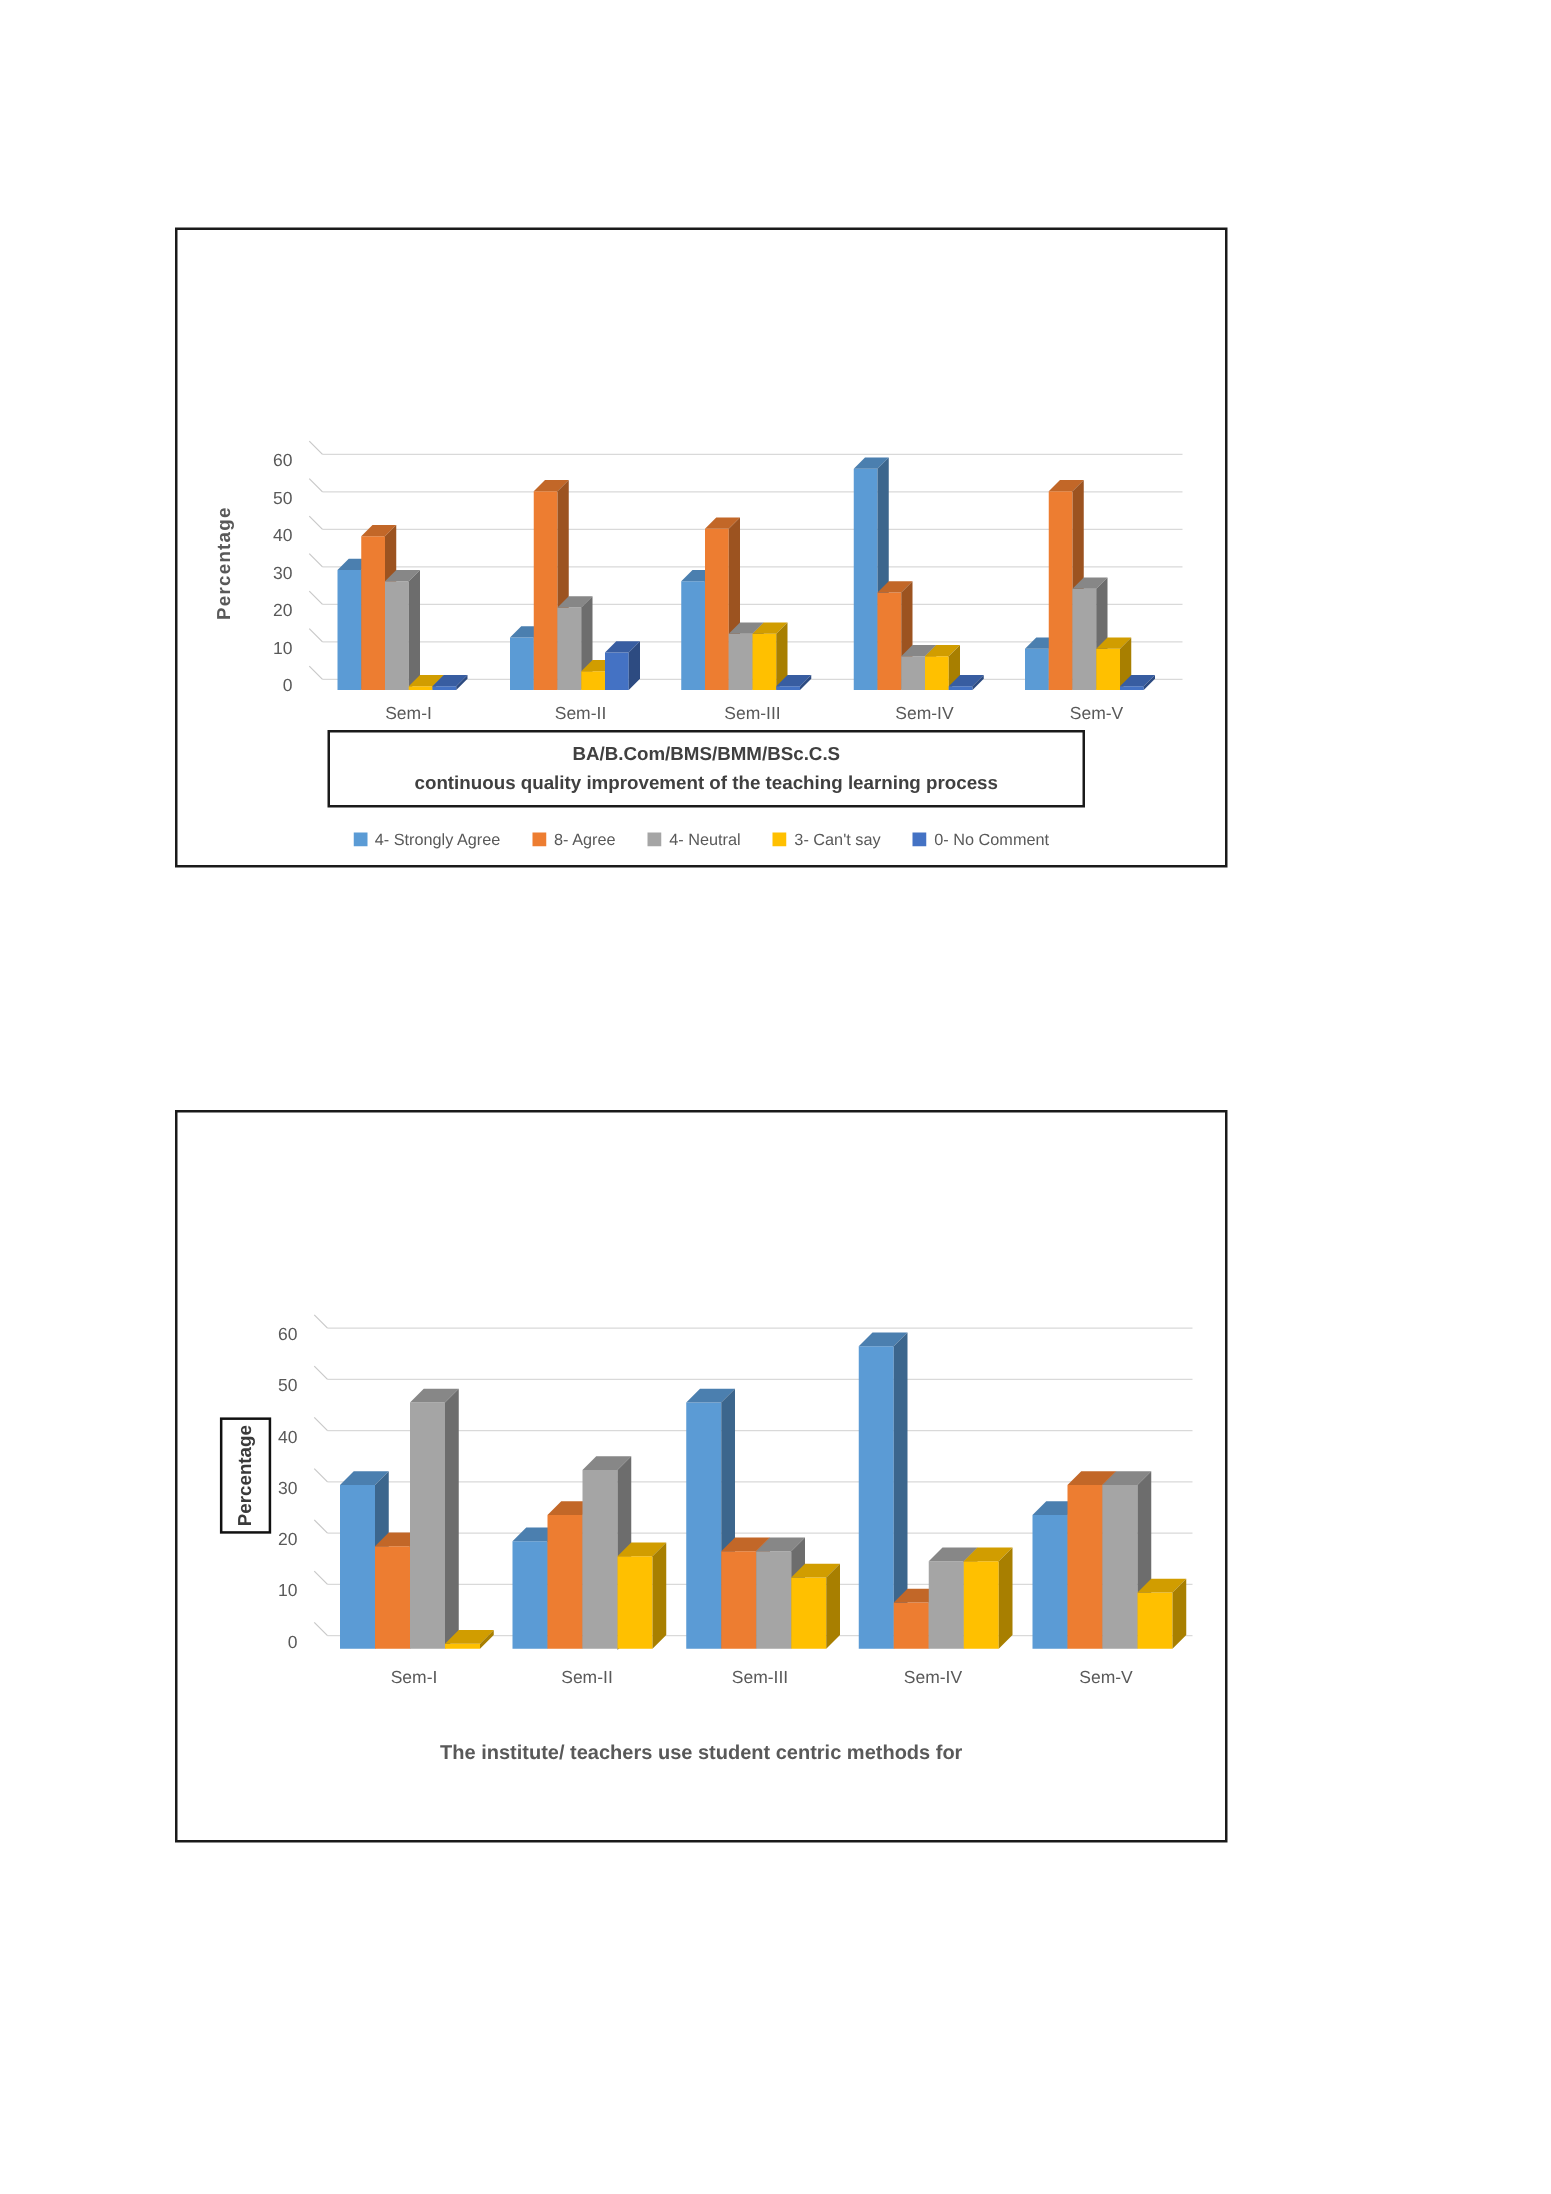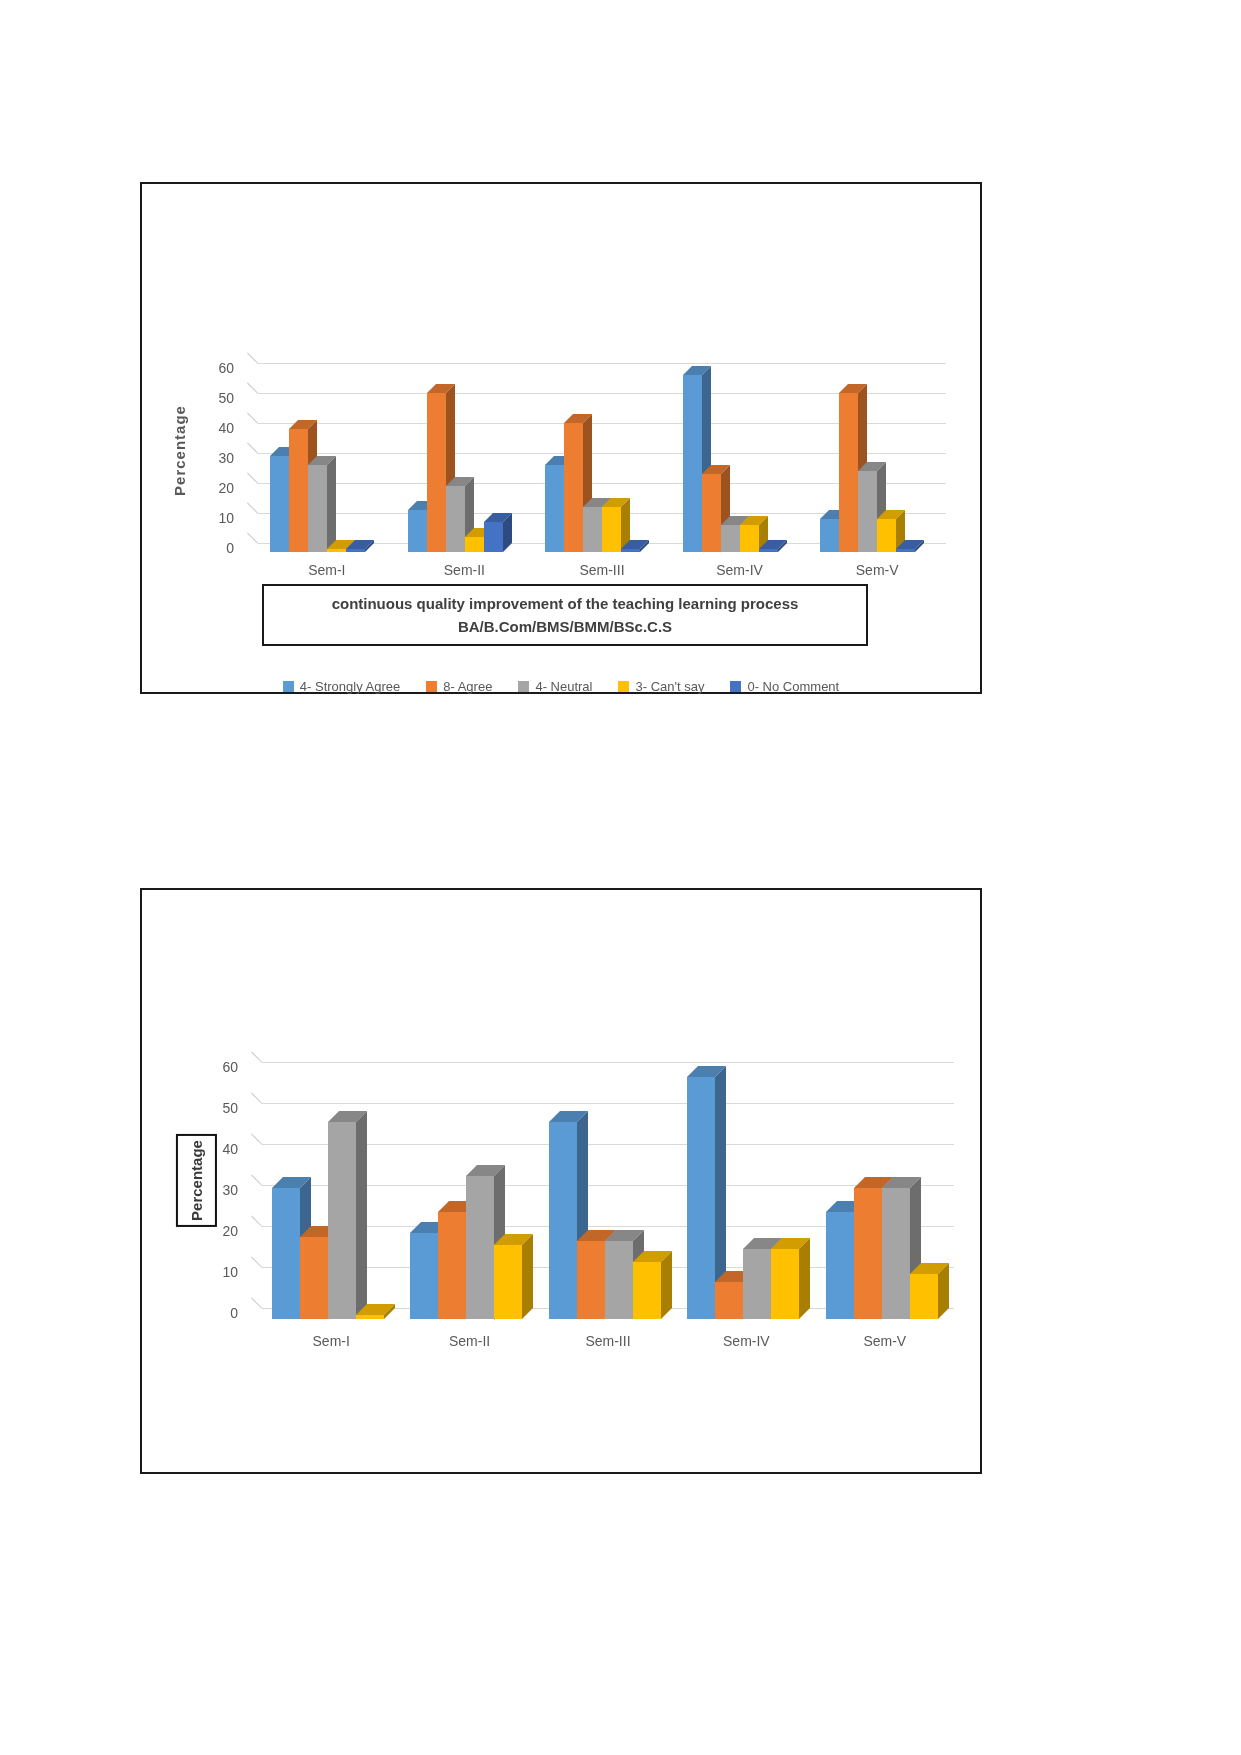--- a/index.html
+++ b/index.html
@@ -19,21 +19,21 @@
   .bar .facetop{position:absolute;left:0;width:100%;transform:skewX(-45deg);transform-origin:0 100%;}
   .bar .faceside{position:absolute;left:100%;top:0;height:100%;transform:skewY(-45deg);transform-origin:0 0;}
   .xlab{position:absolute;text-align:center;color:#595959;font-size:14px;}
   .ylabel-rot{position:absolute;color:#595959;font-weight:bold;font-size:15px;
               transform:rotate(-90deg);transform-origin:center center;letter-spacing:1px;}
   #chart-1 .ylabel-rot{border:2px solid #111;padding:10px 4px;letter-spacing:0;color:#3a3a3a;}
   .xaxis-title{position:absolute;text-align:center;font-weight:bold;color:#404040;}
   #chart-0 .xaxis-title{left:120px;width:594px;top:400px;border:2px solid #1a1a1a;padding:6px 4px;font-size:15px;line-height:23px;}
   #chart-1 .xaxis-title{left:10%;width:80%;top:500px;font-size:16px;line-height:25px;color:#595959;}
   .legend{position:absolute;left:0;width:100%;display:flex;justify-content:center;align-items:center;}
-  #chart-0 .legend{top:495px;gap:26px;font-size:13px;}
+  #chart-0 .legend{top:480px;gap:26px;font-size:13px;}
   #chart-1 .legend{top:552px;gap:42px;font-size:14px;}
   .legend-item{display:flex;align-items:center;gap:6px;color:#595959;white-space:nowrap;}
   .legend-swatch{width:11px;height:11px;display:inline-block;}
 </style>
 </head>
 <body>
 
 <section class="chart-box" id="chart-0">
   <div class="ylabel-rot" style="left:-8px;top:258px;">Percentage</div>
   <div class="plot">
@@ -165,22 +165,22 @@
         <div class="facetop" style="top: -9px; height: 9px; background: rgb(209, 157, 0);"></div>
         <div class="faceside" style="width: 9px; background: rgb(168, 127, 0);"></div>
       </div>
       <div class="bar" style="left: 754.4px; top: 365px; width: 19px; height: 3px; background: rgb(68, 114, 196);">
         <div class="facetop" style="top: -9px; height: 9px; background: rgb(56, 93, 161);"></div>
         <div class="faceside" style="width: 9px; background: rgb(45, 75, 129);"></div>
       </div>
       <div class="xlab" style="left: 666.4px; width: 137.6px; top: 378px;">Sem-V</div>
     </div>
   <div class="xaxis-title">
+    <div>BA/B.Com/BMS/BMM/BSc.C.S</div>
     <div>continuous quality improvement of the teaching learning process</div>
-    <div>BA/B.Com/BMS/BMM/BSc.C.S</div>
   </div>
   <div class="legend">
       <span class="legend-item">
         <span class="legend-swatch" style="background: rgb(91, 155, 213);"></span>
         <span>4- Strongly Agree</span>
       </span>
       <span class="legend-item">
         <span class="legend-swatch" style="background: rgb(237, 125, 49);"></span>
         <span>8- Agree</span>
       </span>
@@ -310,14 +310,15 @@
         <div class="facetop" style="top: -11px; height: 11px; background: rgb(135, 135, 135);"></div>
         <div class="faceside" style="width: 11px; background: rgb(109, 109, 109);"></div>
       </div>
       <div class="bar" style="left: 767.6px; top: 383.9px; width: 28px; height: 45.1px; background: rgb(255, 192, 0);">
         <div class="facetop" style="top: -11px; height: 11px; background: rgb(209, 157, 0);"></div>
         <div class="faceside" style="width: 11px; background: rgb(168, 127, 0);"></div>
       </div>
       <div class="xlab" style="left: 673.6px; width: 138.4px; top: 443px;">Sem-V</div>
     </div>
   <div class="xaxis-title">
+    <div>The institute/ teachers use student centric methods for</div>
   </div>
 </section>
 
 </body></html>

